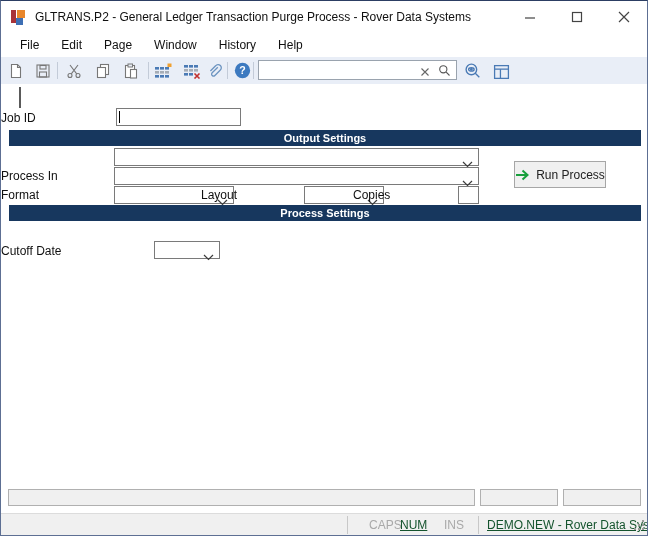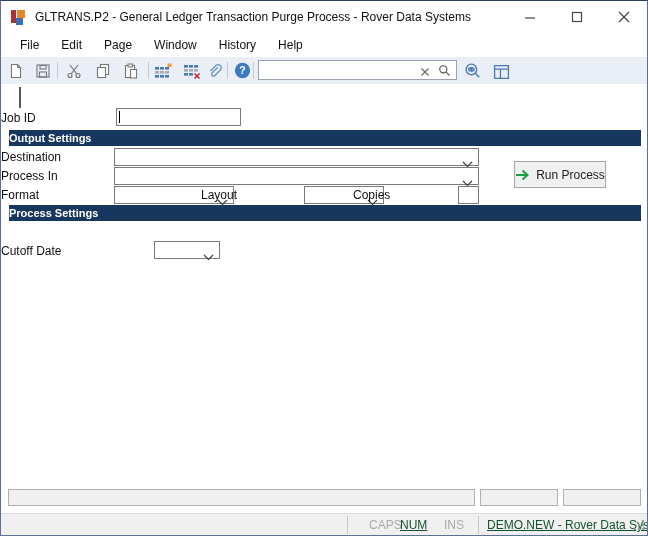--- a/index.html
+++ b/index.html
@@ -30,21 +30,21 @@
   .search-mag { position:absolute; right:5px; top:2px; }
   
   .content { position:absolute; left:0; top:83px; width:100%; height:429px; background:#ffffff; }
   .ibeam { position:absolute; left:18px; top:3px; width:2px; height:21px; background:#5a5a5a; }
   .lbl { position:absolute; font-size:12px; color:#101010; text-align:left; white-space:nowrap; }
   .field { position:absolute; background:#ffffff; border:1px solid #7a7a7a; font-size:12px; font-family:"Liberation Sans",sans-serif; padding:0 3px; outline:none; }
   .combo { position:absolute; background:#ffffff; border:1px solid #7a7a7a; }
   .combo .val { position:absolute; left:4px; top:1px; font-size:12px; }
   .combo .chev { position:absolute; right:5px; top:5px; }
   .caret { position:absolute; width:1px; height:12px; background:#000; }
-  .secbar { position:absolute; left:8px; width:632px; height:16px; background:#17375e; color:#ffffff; font-size:11px; font-weight:bold; text-align:left; line-height:16px; }
+  .secbar { position:absolute; left:8px; width:632px; height:16px; background:#17375e; color:#ffffff; font-size:11px; font-weight:bold; text-align:center; line-height:16px; }
   .runbtn { position:absolute; left:513px; top:77px; width:92px; height:27px; background:#f0f0f0; border:1px solid #a6a6a6; display:flex; align-items:center; justify-content:center; gap:6px; font-size:12px; color:#222; }
   .statbox { position:absolute; top:405px; height:17px; background:#f0f0f0; border:1px solid #b0b0b0; font-size:11px; }
   
   .statusbar { position:absolute; left:0; top:512px; width:100%; height:23px; background:#f0f0f0; border-top:1px solid #dcdcdc; font-size:12px; }
   .sb-item { position:absolute; top:4px; white-space:nowrap; }
   .sb-dim { color:#a9a9a9; }
   .sb-dark { color:#14532d;text-decoration:underline; }
   .sb-sep { position:absolute; top:2px; width:1px; height:18px; background:#c8c8c8; }
   .grip { position:absolute; right:2px; bottom:2px; }
 </style>
@@ -210,21 +210,20 @@
 
   <div class="content">
     <div class="ibeam"></div>
 
     <div class="lbl" style="left:0; width:112px; top:27px;">Job ID</div>
     <input class="field" style="left: 115px; top: 24px; width: 125px; height: 18px;" type="text" value="">
     <div class="caret" style="left:118px; top:27px;"></div>
 
     <div class="secbar" style="top:46px;">Output Settings</div>
 
-    <div class="lbl" style="left:0; width:110px; top:66px;">Destination</div>
     <div class="combo" style="left:113px; top:64px; width:365px; height:18px;">
       <span class="val"></span>
       <span class="chev"><svg width="11" height="7" viewBox="0 0 11 7">
             <path d="M1 1l4.5 4.5L10 1" fill="none" stroke="#3c3c3c" stroke-width="1.2"></path>
           </svg></span>
     </div>
 
     <div class="lbl" style="left:0; width:110px; top:85px;">Process In</div>
     <div class="combo" style="left:113px; top:83px; width:365px; height:18px;">
       <span class="val"></span>

